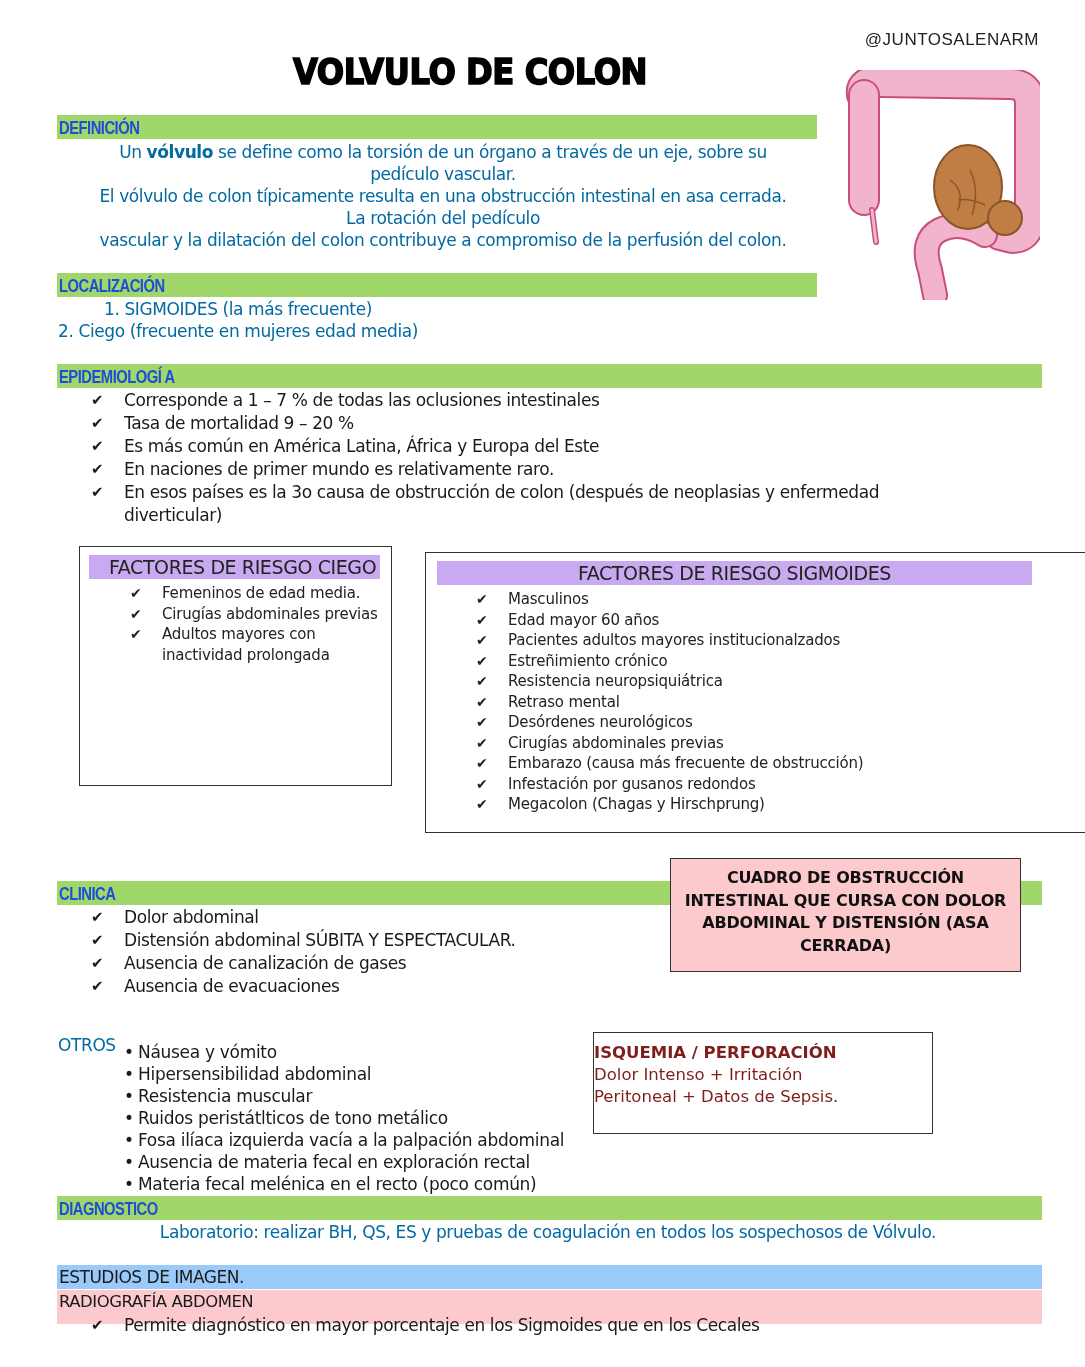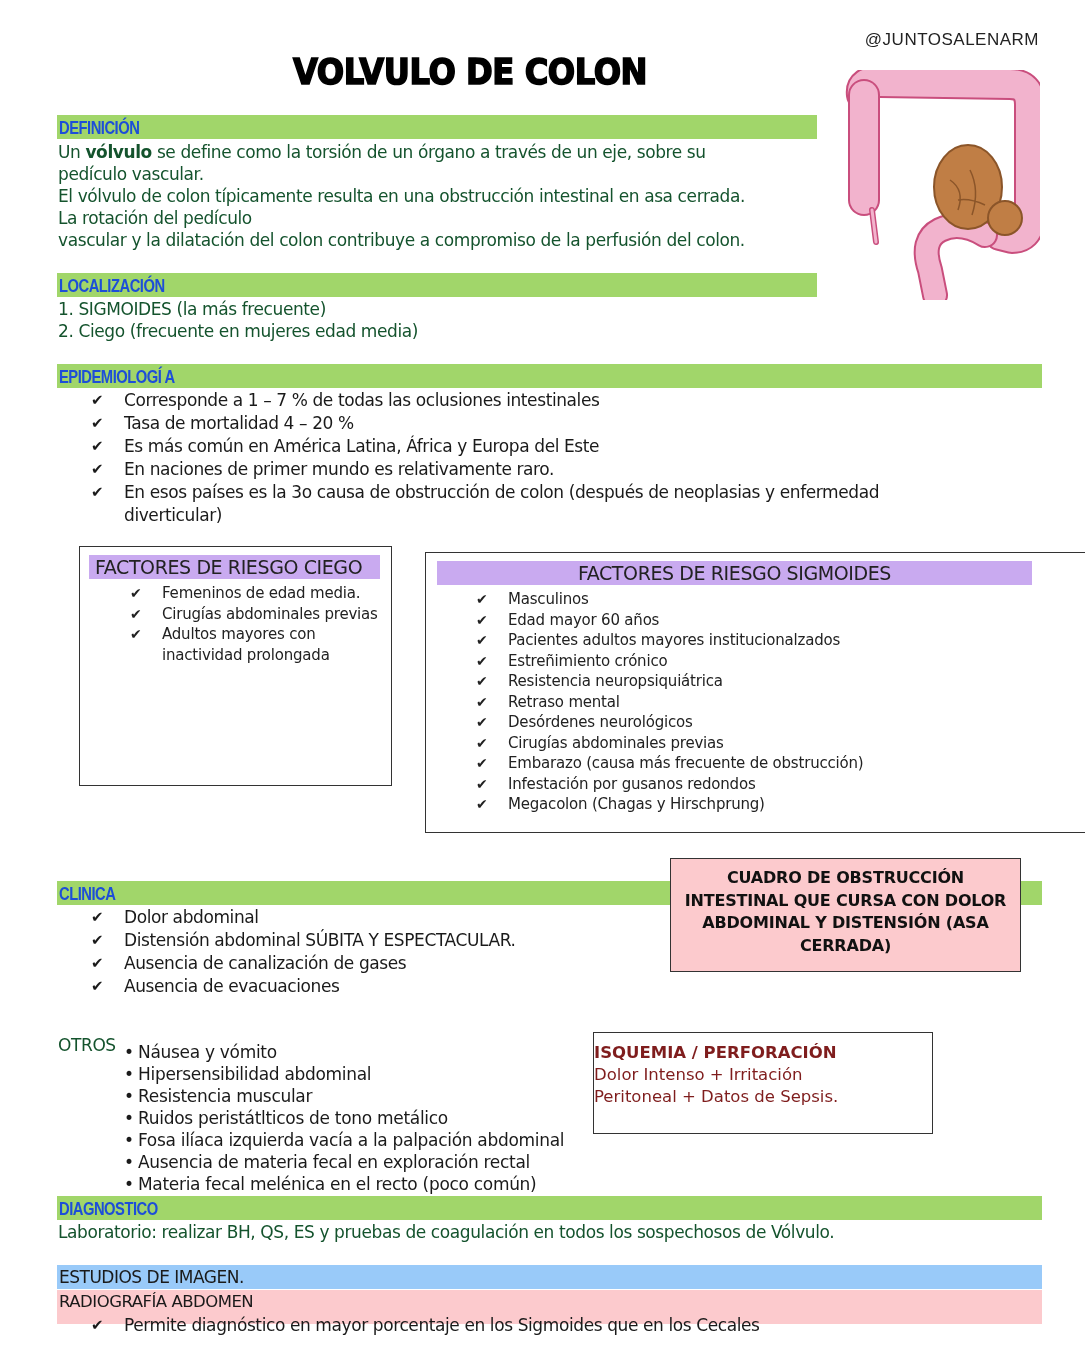--- a/index.html
+++ b/index.html
@@ -6,21 +6,21 @@
   body { width:1085px; height:1367px; position:relative; overflow:hidden;
          font-family:"DejaVu Sans", sans-serif; color:#1a1a1a; }
   .abs { position:absolute; }
   .handle { right:46px; top:30px; font-size:17px; letter-spacing:0.5px; color:#222; font-family:"Liberation Sans", sans-serif; }
   .title { left:0; width:940px; top:52px; text-align:center; font-family:"DejaVu Sans", sans-serif; font-weight:bold;
            font-size:35px; letter-spacing:-0.5px; color:#000; -webkit-text-stroke:1.6px #000; transform:scaleX(0.92); }
   .bar { background:#a1d66a; height:24px; font-family:"Liberation Sans", sans-serif; font-weight:bold;
          font-size:18px; line-height:26px; letter-spacing:-0.6px; color:#1d4ed8; padding-left:2px; box-sizing:border-box;
          transform-origin:left; }
   .bar span { display:inline-block; transform:scaleX(0.82); transform-origin:left; font-stretch:condensed; }
-  .txt { font-size:17px; line-height:22px; color:#14532d; font-family:"DejaVu Sans", sans-serif; letter-spacing:-0.4px; }
+  .txt { font-size:17px; line-height:22px; color:#0369a1; font-family:"DejaVu Sans", sans-serif; letter-spacing:-0.4px;text-align:center; }
   .list { margin:0; padding:0; list-style:none; }
   .list li { position:relative; padding-left:66px; font-size:17px; line-height:23px; letter-spacing:-0.4px; }
   .list li .chk { position:absolute; left:33px; top:0; font-weight:bold; font-size:15px; }
   .box { border:1.5px solid #333; box-sizing:border-box; background:#fff; }
   .purple { background:#c9aaf0; color:#222; font-size:19px; line-height:24px; letter-spacing:-0.4px; }
   .rlist li { position:relative; font-size:15px; line-height:20.5px; letter-spacing:-0.2px; color:#222; }
   .rlist li .chk { position:absolute; font-weight:bold; font-size:14px; }
   .pink-box { background:#fccacd; border:1.5px solid #333; box-sizing:border-box; text-align:center;
               font-weight:bold; font-size:16px; line-height:22.5px; letter-spacing:-0.2px; color:#111; padding-top:8px; }
   .isq-box { border:1.5px solid #333; box-sizing:border-box; text-align:left; font-size:16.5px; line-height:22px; color:#7f1d1d; padding-top:9px; }
@@ -69,28 +69,28 @@
 <div class="abs txt" style="left:58px; top:298px;">
   <div>1. SIGMOIDES (la más frecuente)</div>
   <div>2. Ciego (frecuente en mujeres edad media)</div>
 </div>
 
 <div class="abs bar" style="left:57px; top:364px; width:985px;">
   <span>EPIDEMIOLOGÍ A</span>
 </div>
 <ul class="abs list" style="left:58px; top:389px; width:960px;">
   <li><span class="chk">✔</span><span>Corresponde a 1 – 7 % de todas las oclusiones intestinales</span></li>
-  <li><span class="chk">✔</span><span>Tasa de mortalidad 4 – 20 %</span></li>
+  <li><span class="chk">✔</span><span>Tasa de mortalidad 9 – 20 %</span></li>
   <li><span class="chk">✔</span><span>Es más común en América Latina, África y Europa del Este</span></li>
   <li><span class="chk">✔</span><span>En naciones de primer mundo es relativamente raro.</span></li>
   <li style="padding-right:60px;"><span class="chk">✔</span><span>En esos países es la 3o causa de obstrucción de colon (después de neoplasias y enfermedad diverticular)</span></li>
 </ul>
 
 <div class="abs box" style="left:79px; top:546px; width:313px; height:240px;">
-  <div class="abs purple" style="left:9px; top:8px; width:291px; padding-left:6px; box-sizing:border-box;">FACTORES DE RIESGO CIEGO</div>
+  <div class="abs purple" style="left:9px; top:8px; width:291px; padding-left:20px; box-sizing:border-box;">FACTORES DE RIESGO CIEGO</div>
   <ul class="abs list rlist" style="left:0; top:36px; width:300px;">
     <li style="padding-left:82px;"><span class="chk" style="left:50px;">✔</span><span>Femeninos de edad media.</span></li>
     <li style="padding-left:82px;"><span class="chk" style="left:50px;">✔</span><span>Cirugías abdominales previas</span></li>
     <li style="padding-left:82px;"><span class="chk" style="left:50px;">✔</span><span>Adultos mayores con inactividad prolongada</span></li>
   </ul>
 </div>
 
 <div class="abs box" style="left:425px; top:552px; width:668px; height:281px;">
   <div class="abs purple" style="left:11px; top:8px; width:595px; text-align:center;">FACTORES DE RIESGO SIGMOIDES</div>
   <ul class="abs list rlist" style="left:0; top:36px; width:600px;">

